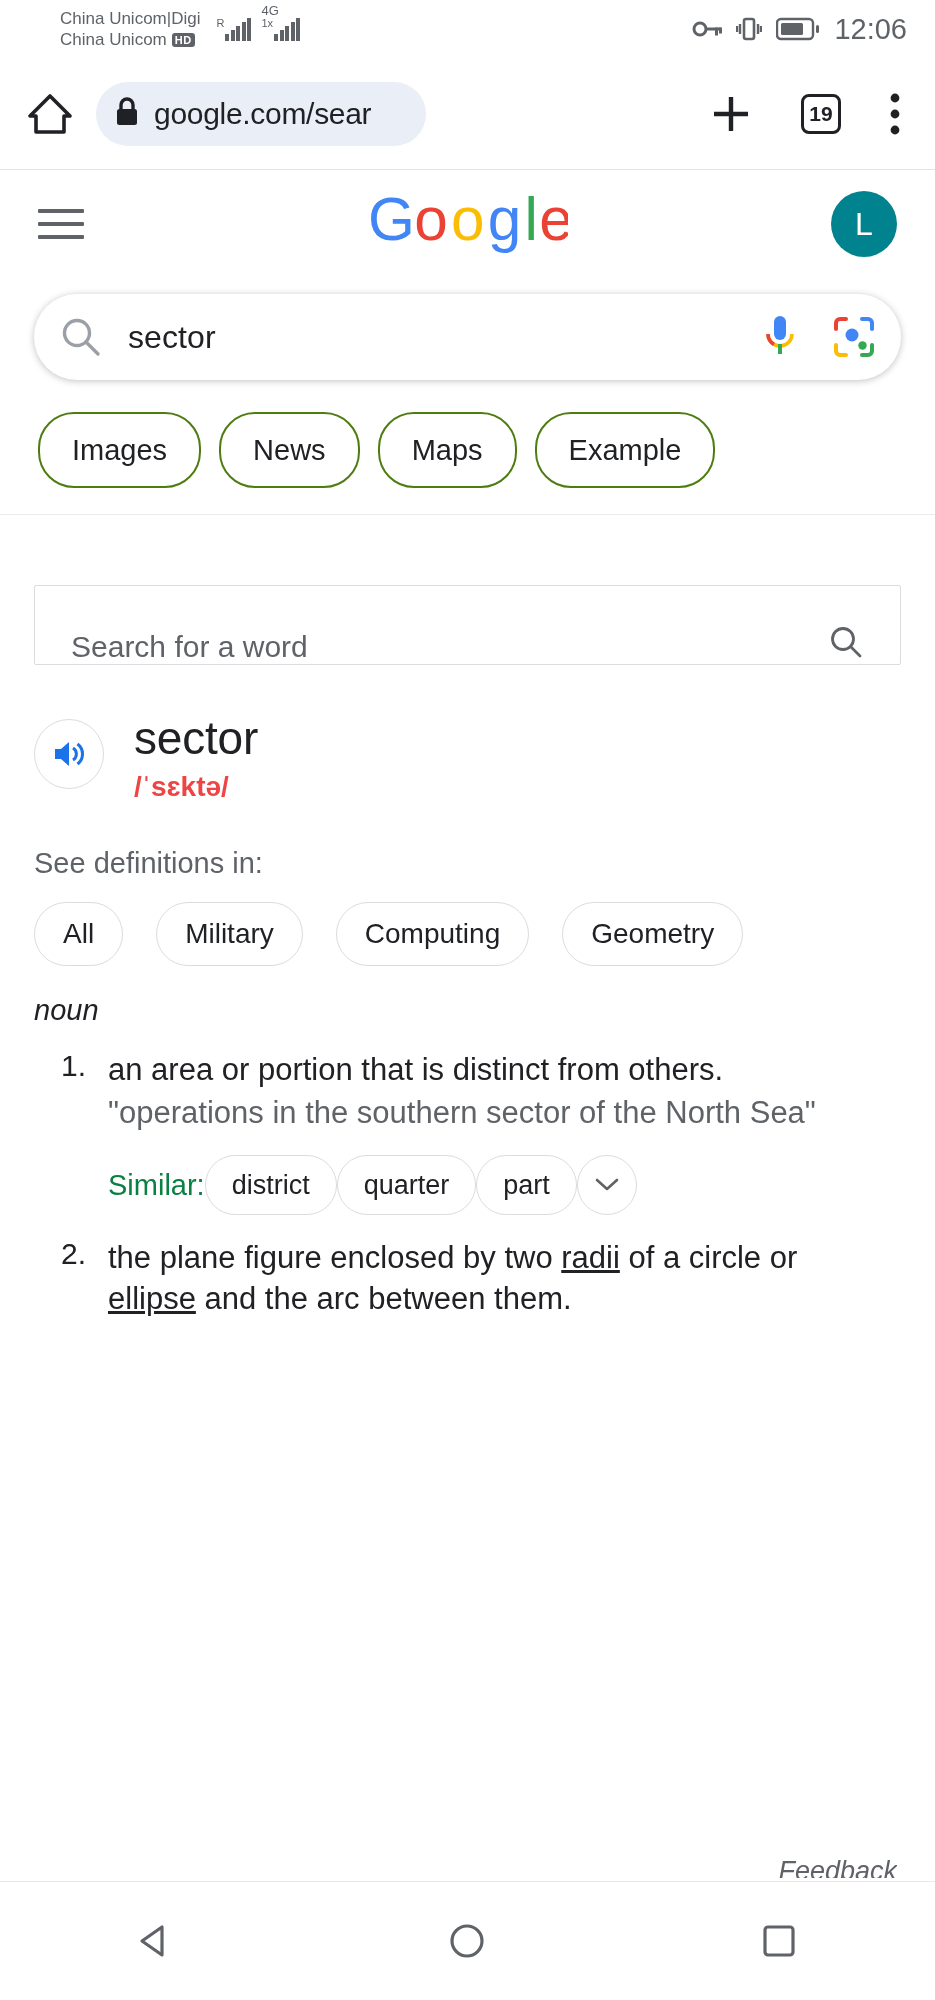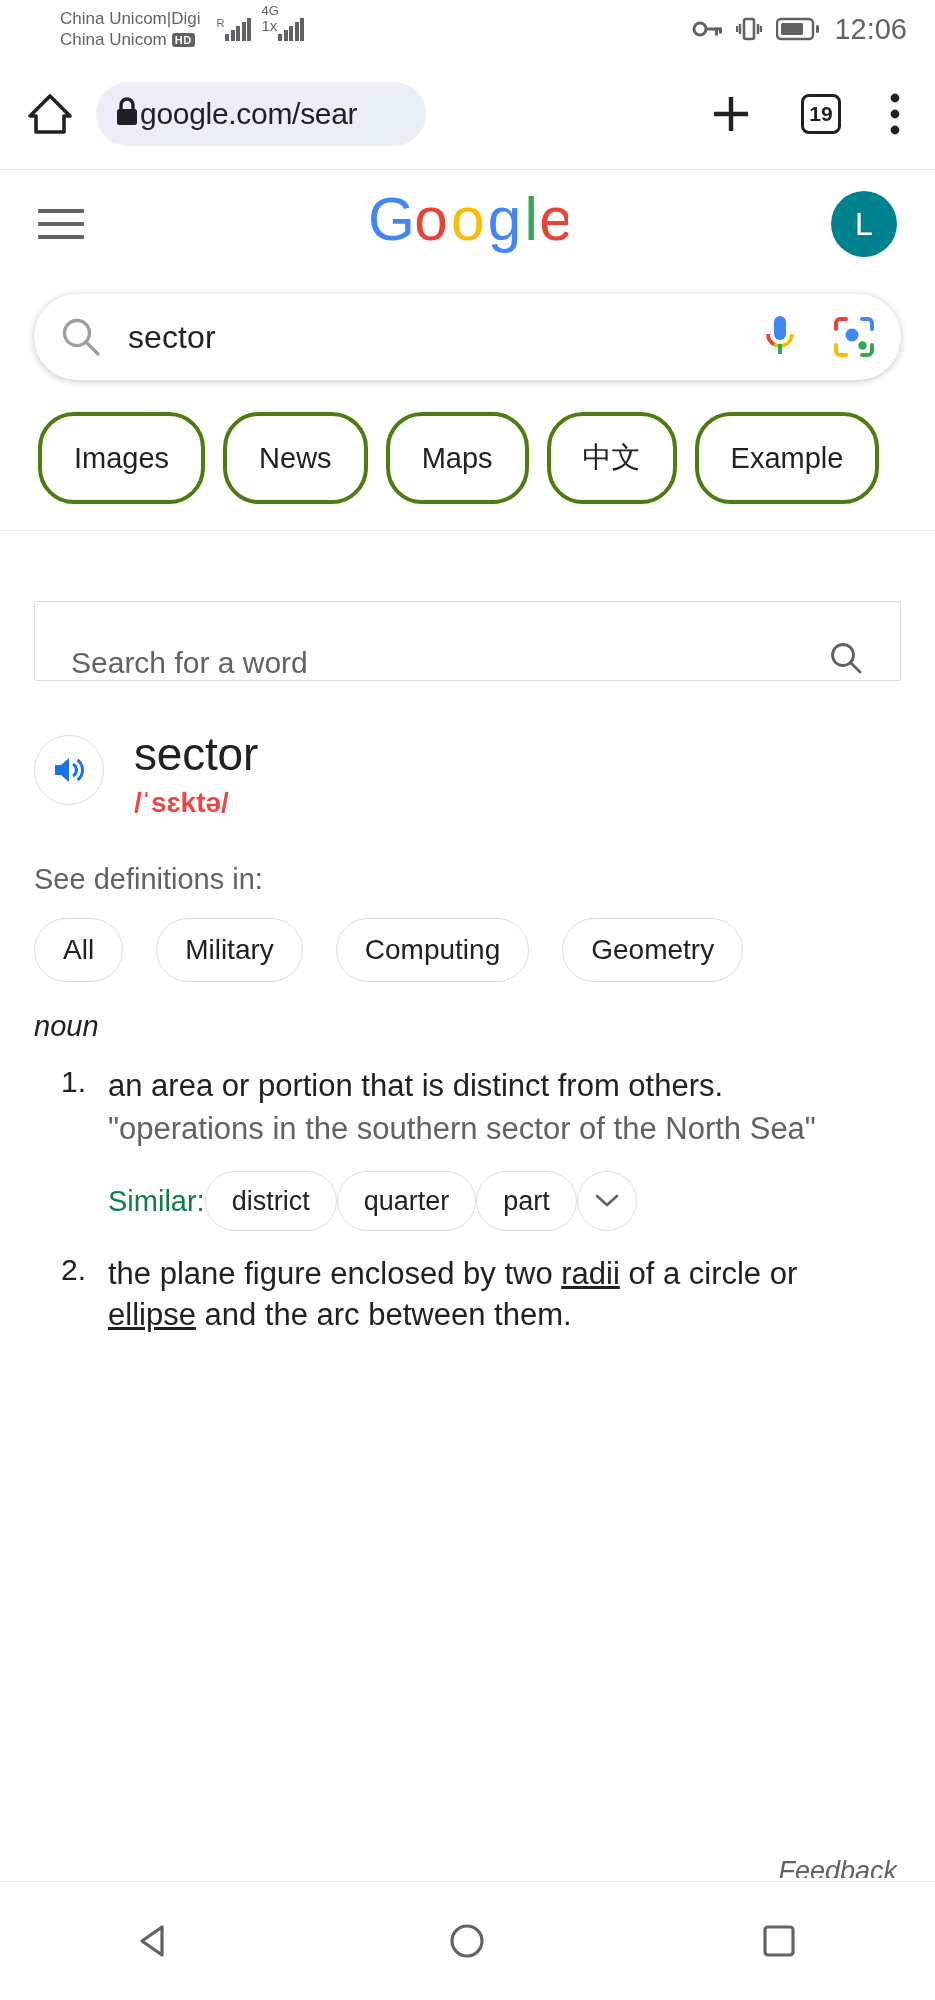--- a/index.html
+++ b/index.html
@@ -33,21 +33,21 @@
   .browser-bar {
     height: 112px; display:flex; align-items:center; padding: 0 26px;
     background:#fff; border-bottom: 1px solid #e4e4e4;
   }
   .omnibox {
     flex: 0 0 auto; width: 330px; height: 64px; margin-left: 22px;
     background:#eaeef6; border-radius: 32px; display:flex; align-items:center;
     padding: 0 18px; overflow:hidden;
   }
   .omnibox .url {
-    font-size: 30px; color:#202124; white-space:nowrap;
+    font-size: 30px; color:#202124; margin-left: 14px; white-space:nowrap;
     letter-spacing:-0.3px;
     text-align:right;
   }
   .tabcount {
     width: 40px; height:40px; border: 3.5px solid #202124; border-radius: 8px;
     display:flex; align-items:center; justify-content:center;
     font-size: 21px; font-weight:600; color:#202124;
   }
   .browser-icon { display:flex; align-items:center; justify-content:center; }
   .sp { flex:1 1 auto; }
@@ -79,21 +79,21 @@
     letter-spacing:0.1px;
   }
   .sb-ico { display:flex; align-items:center; justify-content:center; }
   .mic-gap { margin-right: 36px; }
 
   
   .chips-row {
     display:flex; gap: 18px; padding: 32px 38px 26px 38px; overflow:hidden;
   }
   .chip {
-    border: 4px solid #4d7c0f; border-radius: 36px; height: 92px;
+    border: 2px solid #4d7c0f; border-radius: 36px; height: 76px;
     display:flex; align-items:center; padding: 0 32px;
     font-size: 29px; color:#202124; white-space:nowrap; background:#fff;
   }
   .divider { height:1px; background:#ebebeb; width:100%; }
 
   
   .dict { padding: 34px 34px 0 34px; }
   .dict-head { display:flex; align-items:flex-start; }
   .dict-title { font-size: 44px; color:#202124; font-weight:400; letter-spacing:-0.3px;}
   .dict-sub { margin-top: 14px; font-size: 26px; color:#5f6368; }
@@ -184,21 +184,21 @@
         <div class="sig">
           <span class="bar" style="height:7px"></span>
             <span class="bar" style="height:11px"></span>
           <span class="bar" style="height:15px"></span>
             <span class="bar" style="height:19px"></span>
           <span class="bar" style="height:23px"></span>
         </div>
       </div>
       <div style="position:relative;display:flex;align-items:flex-end;">
         <div style="position:absolute;top:-13px;left:0;font-size:13px;color:#5f6368;line-height:13px;">4G</div>
-        <span class="sig-pre" style="font-size:15px;">1x</span>
+        <span class="sig-pre" style="font-size:11px;">1x</span>
         <div class="sig">
           <span class="bar" style="height:7px"></span>
             <span class="bar" style="height:11px"></span>
           <span class="bar" style="height:15px"></span>
             <span class="bar" style="height:19px"></span>
           <span class="bar" style="height:23px"></span>
         </div>
       </div>
     </div>
 
@@ -321,23 +321,20 @@
 
   <div class="chips-row">
     <div class="chip">
         <span>Images</span>
       </div>
     <div class="chip">
         <span>News</span>
       </div>
     <div class="chip">
         <span>Maps</span>
-      </div>
-    <div class="chip">
-        <span>中文</span>
       </div>
     <div class="chip">
         <span>Example</span>
       </div>
   </div>
   <div class="divider"></div>
 
   <div class="dict">
 
     <div class="word-search">

